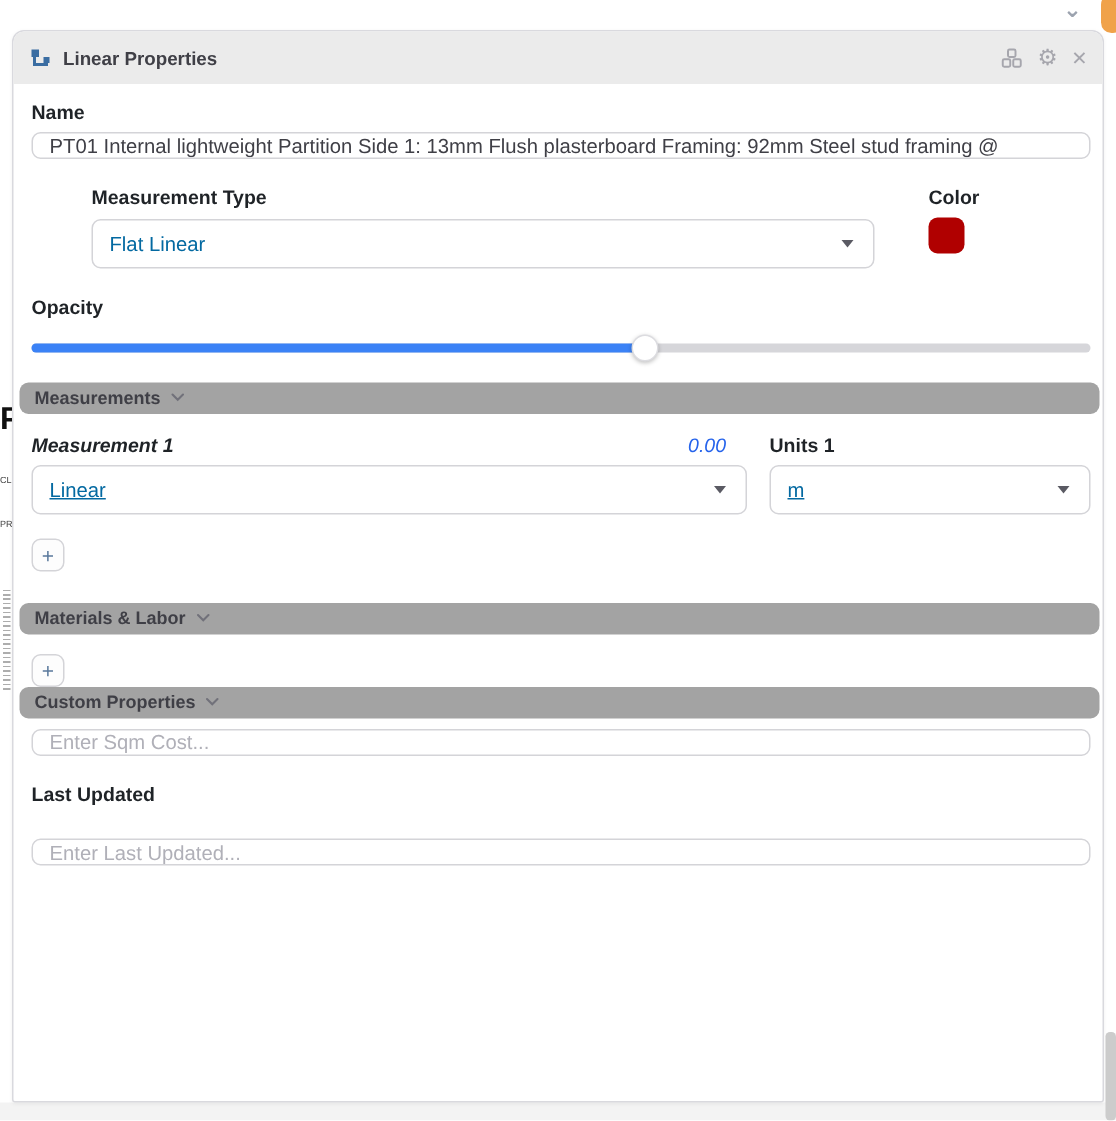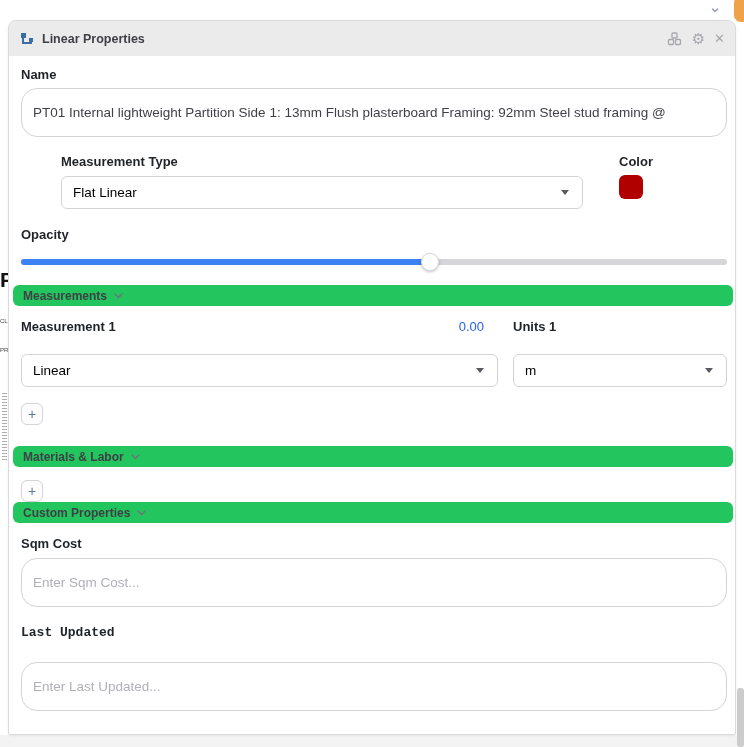--- a/index.html
+++ b/index.html
@@ -78,37 +78,37 @@
   .header-icon svg { display: block; }
 
   .content { padding: 0 8px 0 12px; }
 
   label.field-label, .field-label {
     display: block;
     font-size: 13px; font-weight: bold; color: #1f2327;
   }
 
   .text-input {
-    width: 100%; height: 49px;
-    border: 1px solid #d4d4d8; border-radius: 16px;
+    width: 100%; height: 18px;
+    border: 1px solid #d4d4d8; border-radius: 6px;
     padding: 0 11px;
     font-family: "Liberation Sans", "DejaVu Sans", sans-serif;
     font-size: 13.5px; color: #3f3f46;
     background: #fff;
     outline: none;
   }
   .text-input::placeholder { color: #b0b0b8; }
 
   .select {
     height: 33px;
     border: 1px solid #d4d4d8; border-radius: 6px;
     background: #fff;
     display: flex; align-items: center;
     padding: 0 11px;
-    font-size: 13.5px; color: #000000;
+    font-size: 13.5px; color: #0369a1;
     cursor: pointer;
   }
   .select .select-value { flex: 1; }
   .caret-down {
     width: 0; height: 0;
     border-left: 4px solid transparent;
     border-right: 4px solid transparent;
     border-top: 5px solid #5a5a63;
     margin-right: 2px;
   }
@@ -146,62 +146,62 @@
     width: 18px; height: 18px; border-radius: 50%;
     background: #ffffff;
     border: 1px solid #dcdce0;
     box-shadow: 0 1px 3px rgba(0,0,0,0.25);
     cursor: grab;
   }
 
   .section-bar {
     margin: 0 -6px 0 -8px;
     height: 21px;
-    background: #22c55e;
+    background: #a3a3a3;
     border-radius: 6px;
     display: flex; align-items: center;
     padding: 0 10px;
     cursor: pointer;
   }
   .section-bar .section-title {
     font-size: 12px; font-weight: bold; color: #3f3f46;
   }
   .section-chevron { margin-left: 7px; display: flex; align-items: center; }
 
   .sec-measurements { margin-top: 20px; }
   .sec-materials { margin-top: 21px; align-items: center; }
   .sec-custom { }
 
   .m-row { margin-top: 13px; display: flex; }
   .m-col1 { width: 477px; }
   .m-col2 { margin-left: 15px; flex: 1; }
-  .m-head { display: flex; align-items: center; }
+  .m-head { display: flex; align-items: center; font-style: italic; }
   .m-head .m-value {
     margin-left: auto; padding-right: 14px;
     font-size: 13px; color: #2563eb; font-weight: normal;
   }
-  .m-select { margin-top: 20px; }
+  .m-select { margin-top: 6px; text-decoration: underline; }
 
   .plus-btn {
     margin-top: 16px;
     width: 22px; height: 22px;
     border: 1px solid #d4d4d8; border-radius: 6px;
     background: #fdfdfd;
     color: #5b7a9d; font-size: 14px; line-height: 20px;
     text-align: center;
     cursor: pointer;
     display: block;
   }
   .plus-btn2 { margin-top: 13px; }
 
   .no-items { margin-top: 13px; font-size: 14px; color: #3f3f46; }
 
   .custom-label1 { margin-top: 13px; }
   .custom-input1 { margin-top: 7px; }
-  .custom-label2 { margin-top: 18px; font-family: Liberation Mono, monospace; }
+  .custom-label2 { margin-top: 18px; }
   .custom-input2 { margin-top: 22px; }
 </style>
 </head>
 <body>
 
 <div class="bg-chevron">⌄</div>
 <div class="bg-orange-btn"></div>
 <div class="bg-frag-p">P</div>
 <div class="bg-frag-cl">CL</div>
 <div class="bg-frag-pr">PR</div>
@@ -302,20 +302,19 @@
 
     <div class="section-bar sec-custom">
       <span class="section-title">Custom Properties</span>
       <span class="section-chevron">
         <svg width="9" height="6" viewBox="0 0 9 6">
             <path d="M1 1 L4.5 4.5 L8 1" stroke="#71717a" stroke-width="1.4" fill="none" stroke-linecap="round"></path>
           </svg>
       </span>
     </div>
 
-    <span class="field-label custom-label1">Sqm Cost</span>
     <input class="text-input custom-input1" type="text" placeholder="Enter Sqm Cost..." style="">
 
     <span class="field-label custom-label2">Last Updated</span>
     <input class="text-input custom-input2" type="text" placeholder="Enter Last Updated..." style="">
 
   </div>
 </div>
 
 </body></html>

